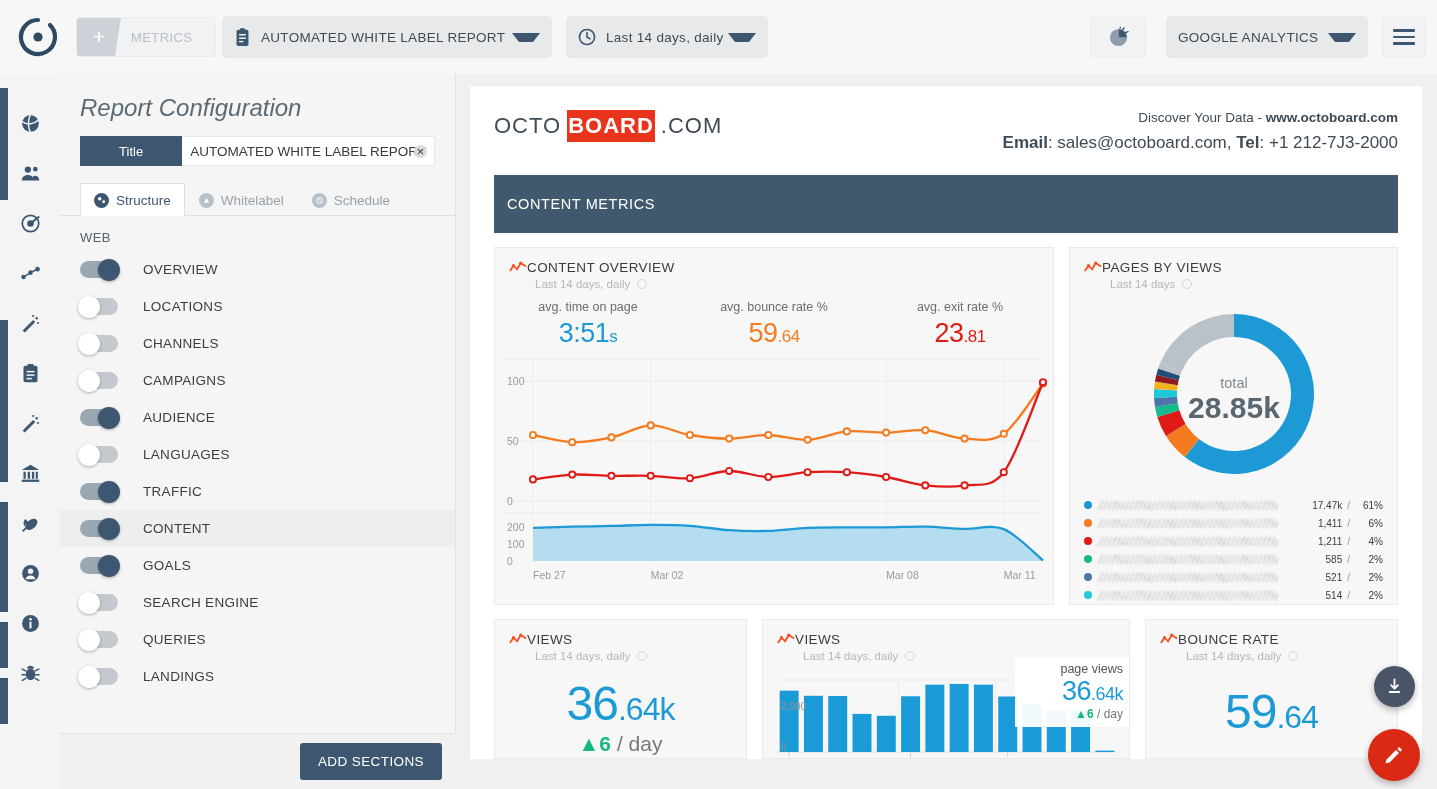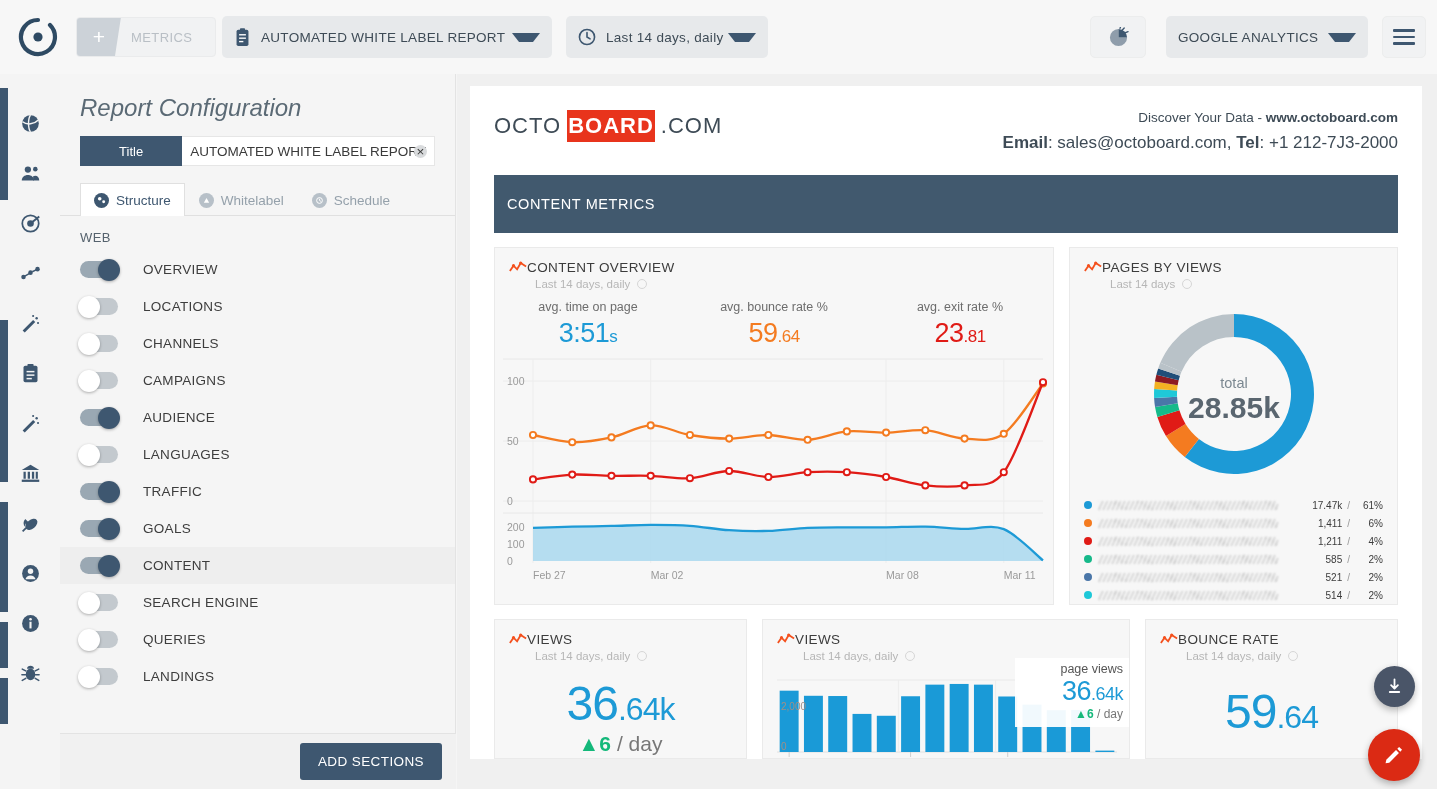--- a/index.html
+++ b/index.html
@@ -452,31 +452,31 @@
             <div class="knob"></div>
           </div>
           <div class="tgl-label">LANGUAGES</div>
         </div>
         <div class="toggle-row">
           <div class="tgl on">
             <div class="knob"></div>
           </div>
           <div class="tgl-label">TRAFFIC</div>
         </div>
-        <div class="toggle-row">
-          <div class="tgl on">
-            <div class="knob"></div>
-          </div>
-          <div class="tgl-label">GOALS</div>
-        </div>
         <div class="toggle-row highlight">
           <div class="tgl on">
             <div class="knob"></div>
           </div>
           <div class="tgl-label">CONTENT</div>
+        </div>
+        <div class="toggle-row">
+          <div class="tgl on">
+            <div class="knob"></div>
+          </div>
+          <div class="tgl-label">GOALS</div>
         </div>
         <div class="toggle-row">
           <div class="tgl off">
             <div class="knob"></div>
           </div>
           <div class="tgl-label">SEARCH ENGINE</div>
         </div>
         <div class="toggle-row">
           <div class="tgl off">
             <div class="knob"></div>

